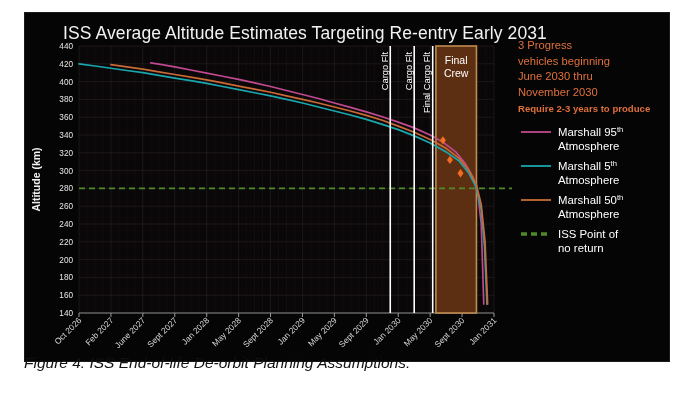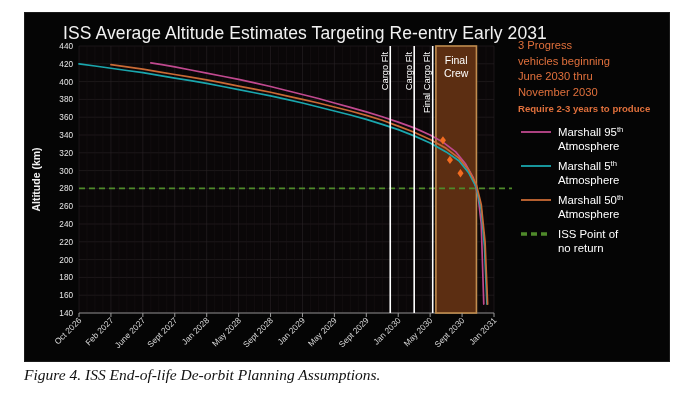--- a/index.html
+++ b/index.html
@@ -21,22 +21,22 @@
   .axis-tick-label{fill:#e8e8e8;font-size:8.2px;font-family:"Liberation Sans",sans-serif;}
   .xtick-label{fill:#d8d8d8;font-size:8.4px;font-family:"Liberation Sans",sans-serif;}
   .ylabel-text{fill:#f0f0f0;font-size:10.5px;font-weight:bold;font-family:"Liberation Sans",sans-serif;}
   .flight-label{fill:#ffffff;font-size:9.3px;font-family:"Liberation Sans",sans-serif;}
   .crew-label{fill:#ffffff;font-size:10.5px;font-family:"Liberation Sans",sans-serif;}
   .ann-line{fill:#e0703c;font-size:11.2px;font-family:"Liberation Sans",sans-serif;}
   .ann-sub{fill:#e0703c;font-size:9.6px;font-weight:bold;font-family:"Liberation Sans",sans-serif;}
   .legend-text{fill:#ffffff;font-size:11.4px;font-family:"Liberation Sans",sans-serif;}
   .legend-sup{fill:#ffffff;font-size:7.6px;font-family:"Liberation Sans",sans-serif;}
   #caption{
-    position:absolute;left:24px;top:366px;width:640px;
-    font-family:Liberation Serif, serif;font-style:italic;
+    position:absolute;left:24px;top:354px;width:640px;
+    font-family:Liberation Sans, sans-serif;font-style:italic;
     font-size:15.5px;color:#111;white-space:nowrap;
   }
 </style>
 </head>
 <body>
 
 <div id="figure-wrap">
 
   <div id="chart-panel">
     <div id="chart-title">ISS Average Altitude Estimates Targeting Re-entry Early 2031</div>

